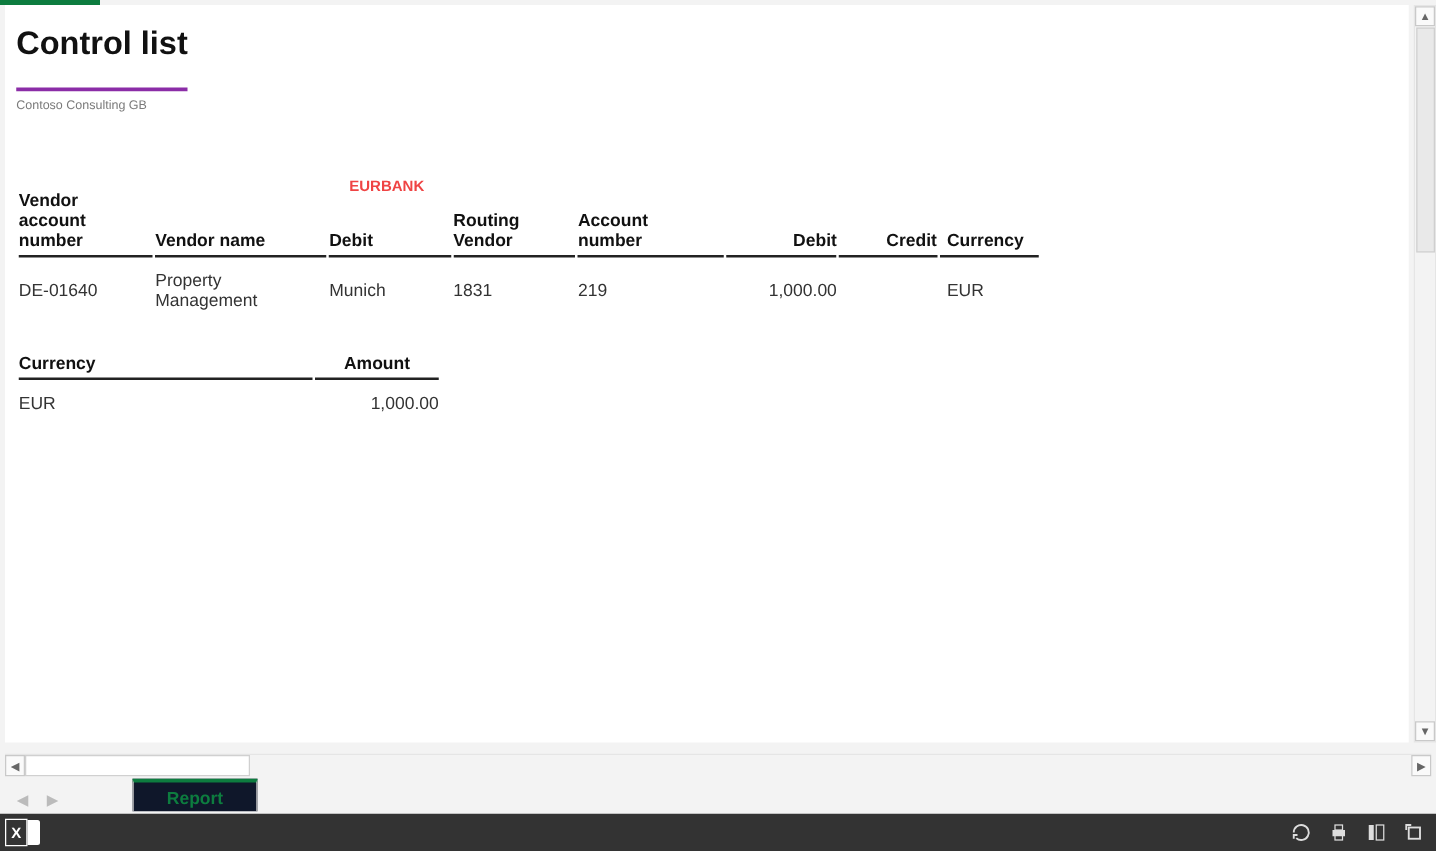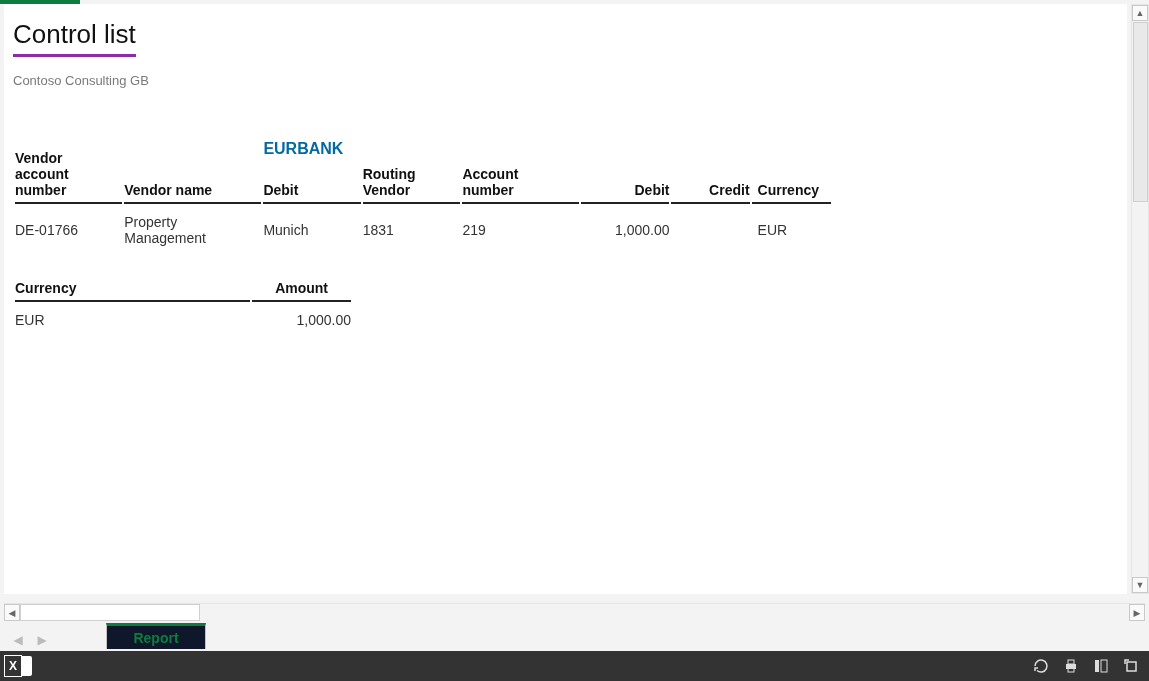--- a/index.html
+++ b/index.html
@@ -15,29 +15,29 @@
   .vscroll .btn { width: 16px; height: 16px; background: #fafafa; border: 1px solid #c9c9c9; display: flex; align-items: center; justify-content: center; font-size: 9px; color: #666; cursor: pointer; }
   .vscroll .btn.up { }
   .vscroll .btn.down { position: absolute; bottom: 0; left: 0; }
   .vscroll .track { position: absolute; top: 17px; bottom: 17px; left: 1px; right: 0; }
   .vscroll .thumb { position: absolute; top: 0; left: 0; right: 0; height: 180px; background: #e9e9e9; border: 1px solid #cfcfcf; cursor: pointer; }
   .hscroll-row { position: absolute; bottom: 60px; left: 4px; right: 4px; height: 18px; display: flex; align-items: stretch; background: #f3f3f3; border-top: 1px solid #e5e5e5; }
   .hscroll-row .btn { width: 16px; background: #fafafa; border: 1px solid #c9c9c9; font-size: 9px; color: #666; display: flex; align-items: center; justify-content: center; cursor: pointer; }
   .hscroll-row .spacer { width: 180px; background:#fff; border:1px solid #d0d0d0; }
   .hscroll-row .track { flex: 1; background: #f3f3f3; }
 
-  .title { font-size: 26px; font-weight: 400; color: #111; padding-bottom: 4px; display: inline-block; border-bottom: 3px solid #8b2da7; }
-  .subtitle { font-size: 13px; color: #7a7a7a; margin-top: 16px; }
+  .title { font-size: 26px; font-weight: 700; color: #111; padding-bottom: 20px; display: inline-block; border-bottom: 3px solid #8b2da7; }
+  .subtitle { font-size: 10px; color: #7a7a7a; margin-top: 6px; }
 
   .table1 { margin-top: 60px; width: 820px; }
   .table1 thead th { text-align: left; font-weight: 700; font-size: 14px; color: #111; border-bottom: 2px solid #222; padding-bottom: 4px; vertical-align: bottom; }
   .table1 tbody td { font-size: 14px; color: #333; padding-top: 8px; }
   .table1 .right { text-align: right; }
   .bank-overflow { position: relative; }
-  .bank-overflow .ghost { position: absolute; top: -10px; left: 0; color: #0369a1; font-size: 16px; white-space: nowrap; }
+  .bank-overflow .ghost { position: absolute; top: -10px; left: 16px; color: #ef4444; font-size: 12px; white-space: nowrap; }
 
   .table2 { margin-top: 30px; width: 340px; }
   .table2 thead th { font-weight: 700; font-size: 14px; color: #111; border-bottom: 2px solid #222; padding-bottom: 4px; }
   .table2 thead th.left { text-align: left; }
   .table2 thead th.right { }
   .table2 tbody td { font-size: 14px; color: #333; padding-top: 8px; }
   .table2 tbody td.right { text-align: right; }
 
   .tabrow { position: absolute; bottom: 32px; left: 10px; right: 10px; height: 28px; display: flex; align-items: flex-end; gap: 8px; }
   .tab-nav-btn { width: 16px; height: 16px; color: #bbb; font-size: 12px; cursor: pointer; text-align: center; }
@@ -86,21 +86,21 @@
 Vendor</th>
         <th style="white-space: pre-line;">Account
 number</th>
         <th class="right">Debit</th>
         <th class="right">Credit</th>
         <th style="padding-left:6px;">Currency</th>
       </tr>
     </thead>
     <tbody>
       <tr>
-        <td>DE-01766</td>
+        <td>DE-01640</td>
         <td>Property Management</td>
         <td>Munich</td>
         <td>1831</td>
         <td>219</td>
         <td class="right">1,000.00</td>
         <td class="right"></td>
         <td style="padding-left:6px;">EUR</td>
       </tr>
     </tbody>
   </table>

